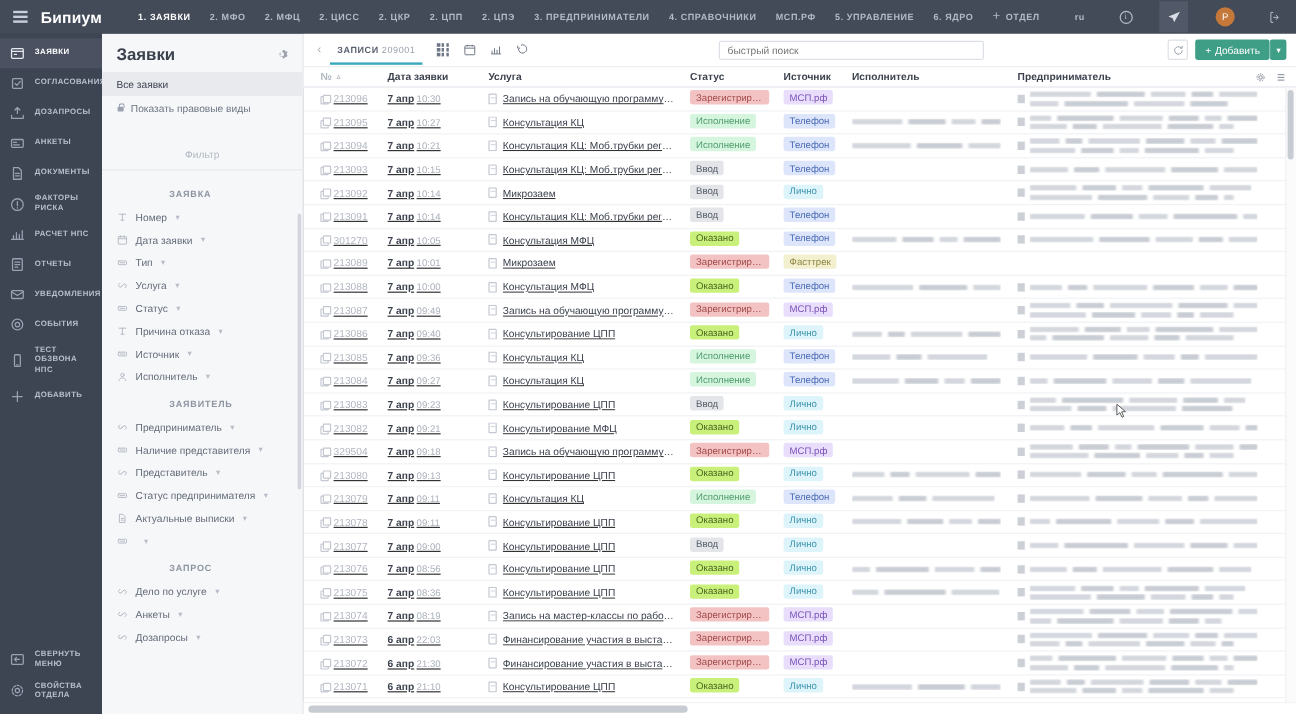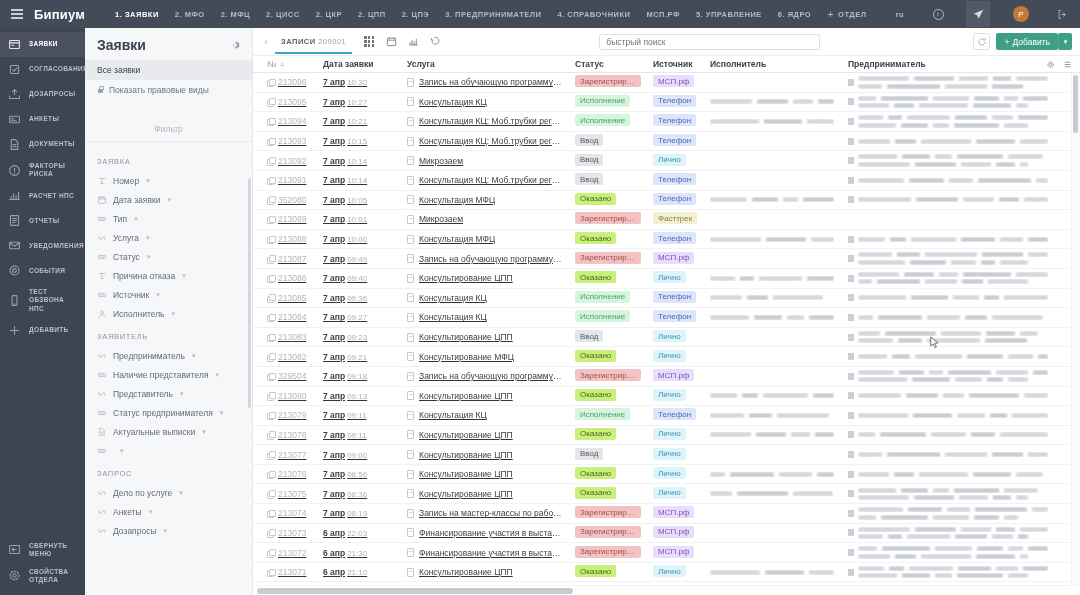--- a/index.html
+++ b/index.html
@@ -108,22 +108,22 @@
   .lock-ic:after {
     content:''; position:absolute; left:2px; top:.5px; width:3px; height:3.5px;
     border:1px solid #9aa2b0; border-bottom:none; border-radius:2px 2px 0 0;
   }
   .filter-sep {
     text-align: center; font-size: 8.5px; color: #b2b8c2;
     padding: 22px 0 7px; border-bottom: 1px solid #e6e8ec; margin: 0 0 6px;
   }
   .filter-scroll { overflow: hidden; flex: 1; padding-bottom: 4px; }
   .grp-title {
-    font-size: 7.5px; font-weight: normal; letter-spacing: .7px;
-    color: #8d94a1; text-transform: uppercase; padding: 9px 12px 5px;
+    font-size: 7.5px; font-weight: bold; letter-spacing: .7px;
+    color: #8d94a1; text-transform: uppercase; padding: 9px 12px 5px; margin-left: 44px;
   }
   .f-row {
     display: flex; align-items: center; gap: 6px;
     padding: 4.5px 12px; cursor: pointer;
   }
   .f-ic { width: 10px; min-width:10px; height: 10px; display:flex; align-items:center; justify-content:center; }
   .f-ic svg { width: 10px; height: 10px; stroke:#b0b6c1; fill:none; stroke-width:1.2; }
   .f-lbl { font-size: 8.5px; color: #636b79; white-space: nowrap; }
   .caret { font-size: 7px; color: #b7bdc7; margin-left: 1px; }
   .f-scrollbar {
@@ -886,21 +886,21 @@
                     <span class="bw" style="width: 24px;"></span>
                     <span class="bw d2" style="width: 53px;"></span>
                     <span class="bw" style="width: 12px;"></span>
                   </span>
                 </span>
               </div>
             </div>
             <div class="row">
               <div class="c-num">
                 <span class="copy-ic"></span>
-                <span>352080</span>
+                <span>301270</span>
               </div>
               <div class="c-date"><b>7 апр</b><i>10:05</i></div>
               <div class="c-serv">
                 <span class="doc-ic"></span>
                 <span class="serv-txt">Консультация МФЦ</span>
               </div>
               <div class="c-stat"><span class="badge" style="background: rgb(201, 240, 122); color: rgb(74, 100, 32);">Оказано</span></div>
               <div class="c-src"><span class="badge" style="background: rgb(221, 229, 251); color: rgb(74, 107, 181);">Телефон</span></div>
               <div class="c-exec">
                 <span class="blur-stack">

